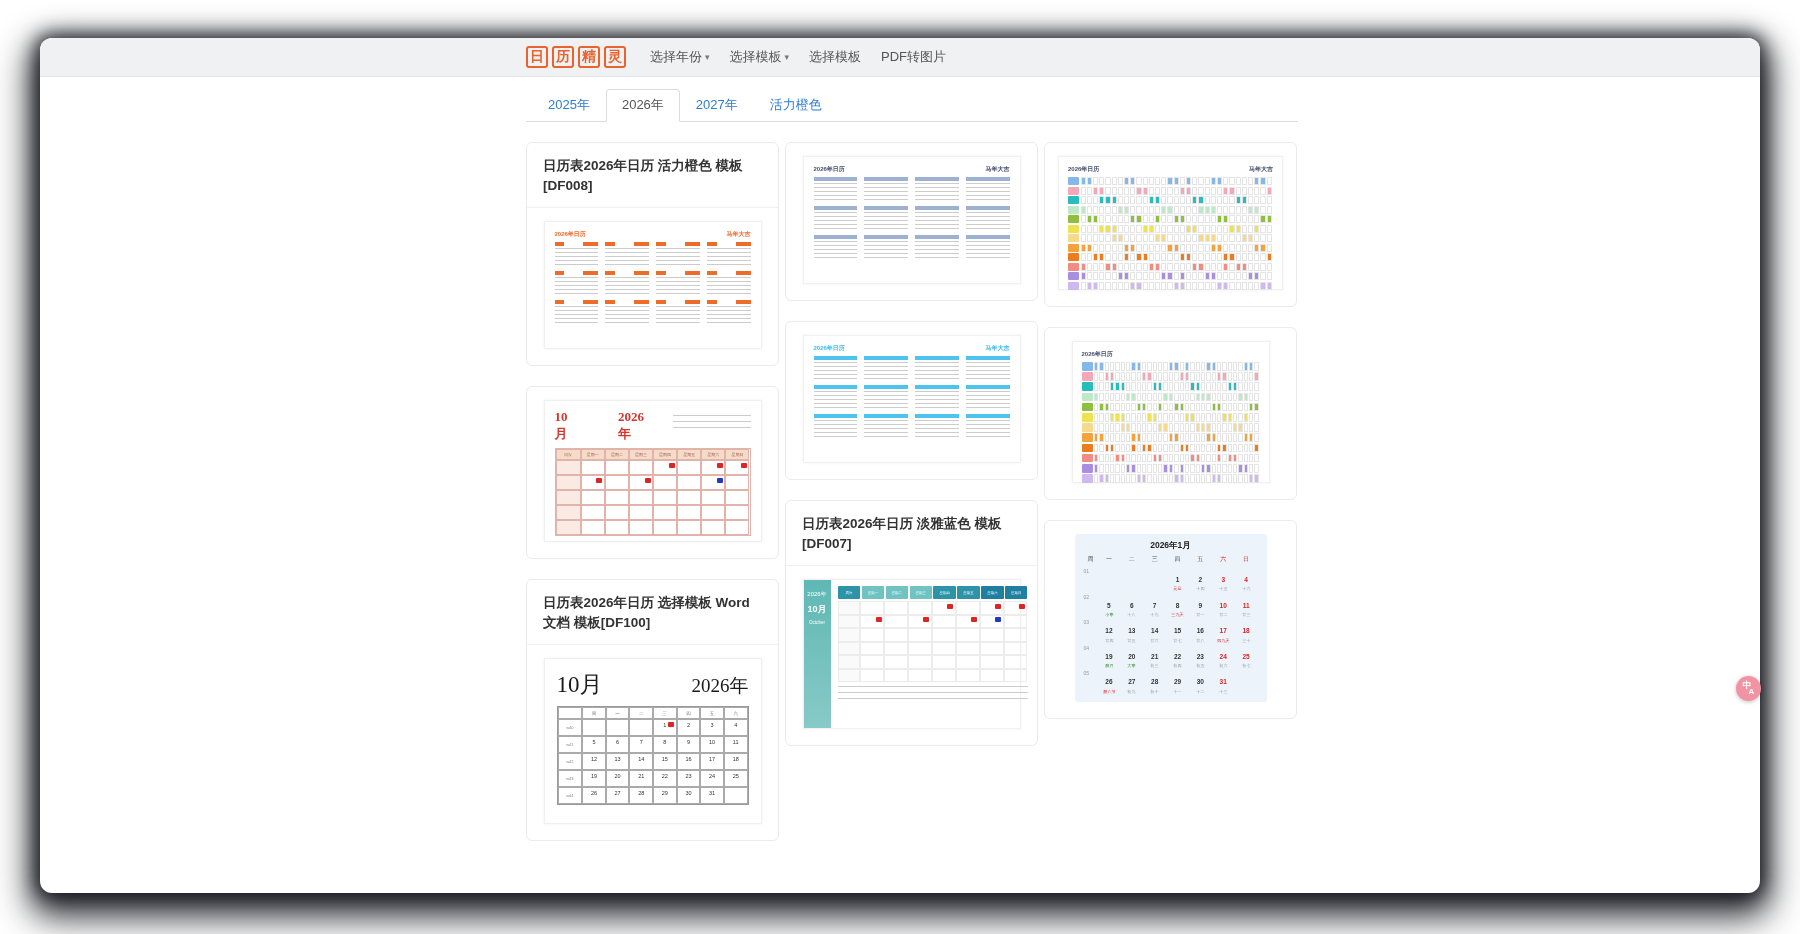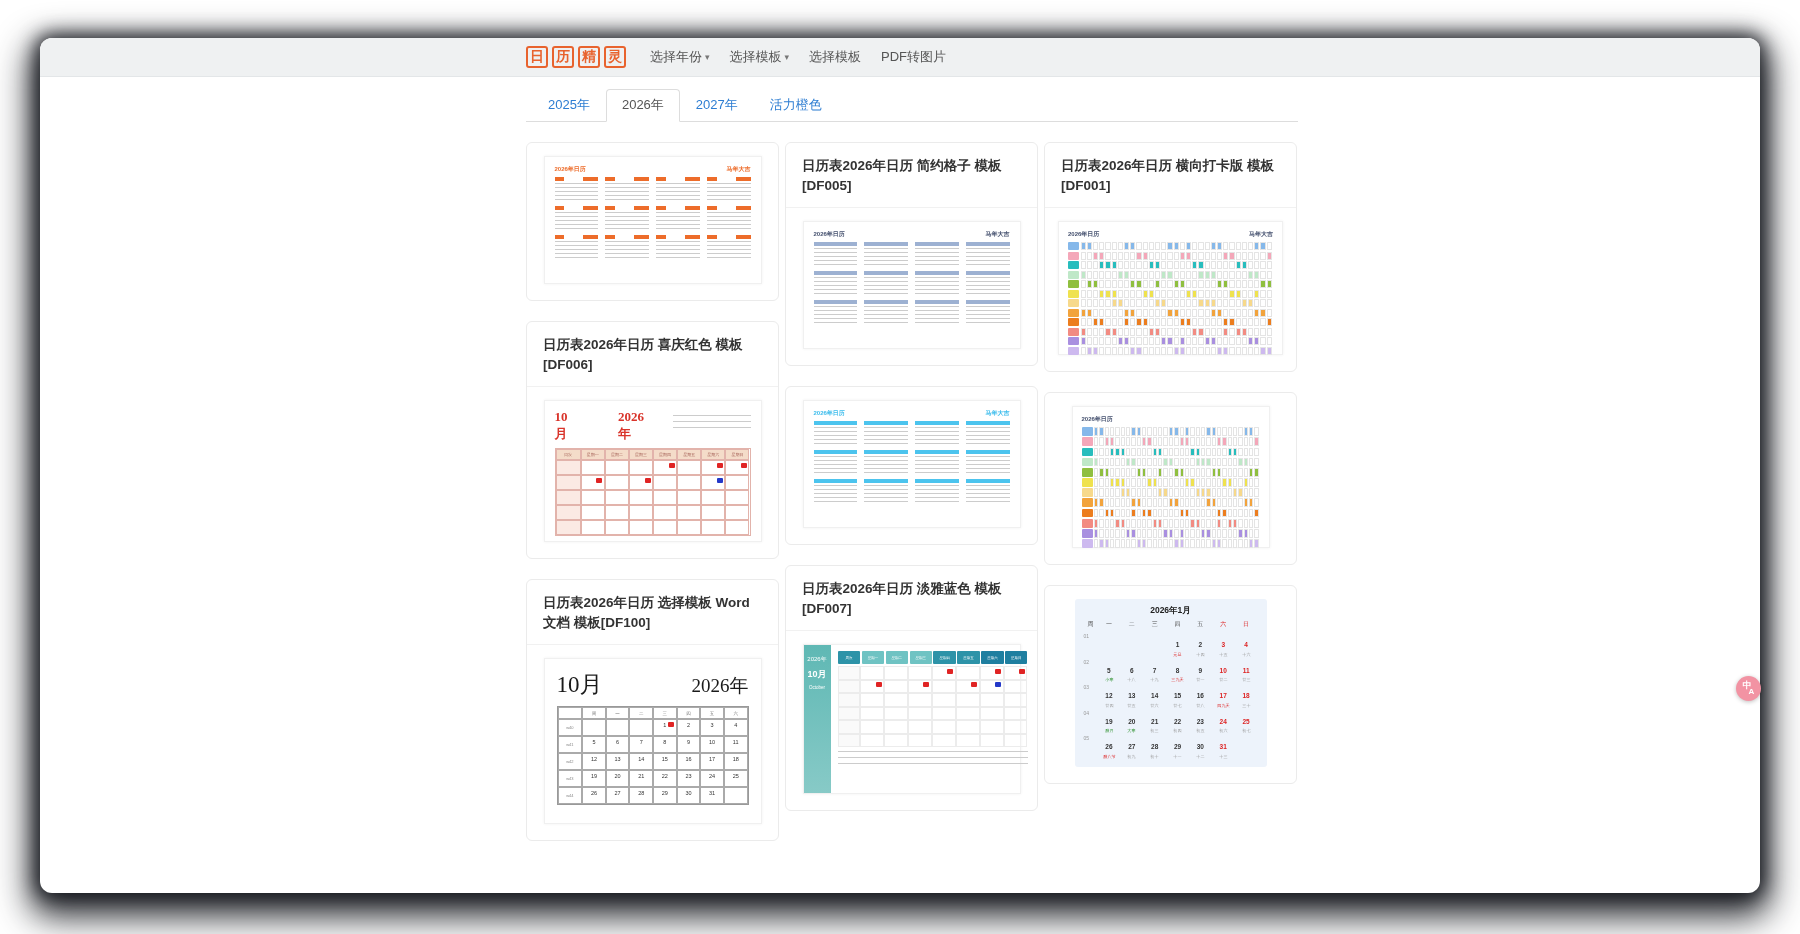--- a/index.html
+++ b/index.html
@@ -110,20 +110,21 @@
     <div class="tabs" id="tabs">
         <div class="tab">2025年</div>
         <div class="tab active">2026年</div>
         <div class="tab">2027年</div>
         <div class="tab">活力橙色</div>
       </div>
   </div>
   <div class="grid" id="grid">
       <div class="gcol">
         <div class="card">
+          <div class="card-title">日历表2026年日历 活力橙色 模板[DF008]</div>
           <div class="thumb-wrap">
             <div class="sheet" style="width: 218px; height: 128px; padding: 8px 10px;">
               <div class="sheet-head">
                 <span style="color: rgb(237, 108, 42);">2026年日历</span>
                 <span style="color: rgb(237, 108, 42);">马年大吉</span>
               </div>
               <div class="mm-grid">
                 <div>
                   <div class="mm-head" style="background: linear-gradient(90deg, rgb(237, 108, 42) 0px, rgb(237, 108, 42) 22%, transparent 22%, transparent 66%, rgb(237, 108, 42) 66%, rgb(237, 108, 42) 100%);"></div>
                   <div class="mm-body"></div>
@@ -170,21 +171,20 @@
                 </div>
                 <div>
                   <div class="mm-head" style="background: linear-gradient(90deg, rgb(237, 108, 42) 0px, rgb(237, 108, 42) 22%, transparent 22%, transparent 66%, rgb(237, 108, 42) 66%, rgb(237, 108, 42) 100%);"></div>
                   <div class="mm-body"></div>
                 </div>
               </div>
             </div>
           </div>
         </div>
         <div class="card">
-          <div class="card-title">日历表2026年日历 喜庆红色 模板[DF006]</div>
           <div class="thumb-wrap">
             <div class="sheet" style="width: 218px; height: 142px; padding: 8px 10px;">
               <div style="display: flex; align-items: flex-start; gap: 14px;">
                 <span class="serif" style="color: rgb(217, 52, 43); font-size: 13px; font-weight: bold;">10月</span>
                 <span class="serif" style="color: rgb(217, 52, 43); font-size: 13px; font-weight: bold; margin-left: 28px;">2026年</span>
                 <div style="flex: 1 1 0%; margin-left: 8px; margin-top: 2px;">
                   <div class="note-lines" style="width: 78px; margin-top: 4px;">
                     <div></div>
                     <div></div>
                     <div></div>
@@ -313,21 +313,20 @@
                 <div class="cal-cell" style="height: 17px; border: 0.5px solid rgb(170, 170, 170); font-size: 5.5px; color: rgb(51, 51, 51); text-align: center; padding-top: 2px;">30</div>
                 <div class="cal-cell" style="height: 17px; border: 0.5px solid rgb(170, 170, 170); font-size: 5.5px; color: rgb(51, 51, 51); text-align: center; padding-top: 2px;">31</div>
                 <div class="cal-cell" style="height: 17px; border: 0.5px solid rgb(170, 170, 170); font-size: 5.5px; color: rgb(51, 51, 51); text-align: center; padding-top: 2px;"></div>
               </div>
             </div>
           </div>
         </div>
       </div>
       <div class="gcol">
         <div class="card">
-          <div class="card-title">日历表2026年日历 简约格子 模板[DF005]</div>
           <div class="thumb-wrap">
             <div class="sheet" style="width: 218px; height: 128px; padding: 8px 10px;">
               <div class="sheet-head">
                 <span style="color: rgb(68, 80, 110);">2026年日历</span>
                 <span style="color: rgb(68, 80, 110);">马年大吉</span>
               </div>
               <div class="mm-grid">
                 <div>
                   <div class="mm-head" style="background: rgb(157, 177, 210);"></div>
                   <div class="mm-body"></div>
@@ -529,21 +528,20 @@
                   <div></div>
                   <div></div>
                 </div>
               </div>
             </div>
           </div>
         </div>
       </div>
       <div class="gcol">
         <div class="card">
-          <div class="card-title">日历表2026年日历 横向打卡版 模板[DF001]</div>
           <div class="thumb-wrap">
             <div class="sheet" style="width: 225px; height: 134px; padding: 8px 9px;">
               <div class="sheet-head">
                 <span style="color: rgb(68, 80, 110);">2026年日历</span>
                 <span style="color: rgb(68, 80, 110);">马年大吉</span>
               </div>
               <div class="punch-rows">
                 <div class="punch-row" style="height: 8px;">
                   <div class="punch-label" style="background: rgb(133, 184, 234);"></div>
                   <div class="punch-cells">

